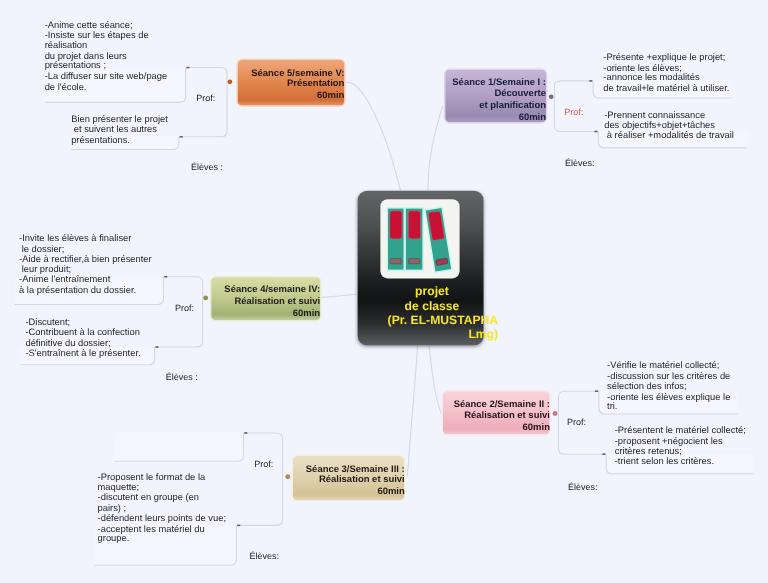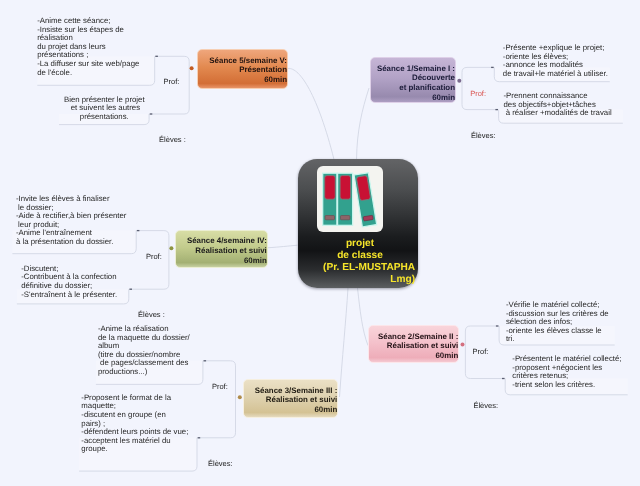--- a/index.html
+++ b/index.html
@@ -10,23 +10,23 @@
   #stage{position:relative;width:640px;height:486px;overflow:hidden;background:#f2f4fd;}
   svg.links{position:absolute;left:0;top:0;width:640px;height:486px;pointer-events:none;}
   .node{position:absolute;box-sizing:border-box;border-radius:5px;
         font-weight:bold;font-size:7.9px;line-height:9.75px;white-space:pre;
         color:#1a1a1a;padding:5.5px 0 0 5.4px;}
   .node i{display:block;font-style:normal;text-align:right;}
   .leaf{position:absolute;box-sizing:border-box;font-size:7.8px;line-height:8.55px;
         white-space:pre;color:#262626;}
   .leaf i{display:block;font-style:normal;}
   .blabel{position:absolute;font-size:7.5px;white-space:pre;line-height:9px;color:#1e1e1e;margin-top:32px;}
-  #center{position:absolute;border-radius:19px;
+  #center{position:absolute;border-radius:8px;
     background:linear-gradient(180deg,#636466 0%,#4b4d4f 24%,#313335 44%,#1b1d1f 60%,#121315 71%,#2b2d2f 86%,#5c5f61 100%);
-    box-shadow:0 1px 3px rgba(20,20,40,.4);padding-left:15px;}
+    box-shadow:0 1px 3px rgba(20,20,40,.4);}
   #plate{position:absolute;border-radius:6px;background:#f4f4f0;overflow:hidden;}
   #ctext{position:absolute;text-align:center;font-weight:bold;
          font-size:10.15px;line-height:12.05px;white-space:pre;color:#f6e52a;}
   #ctext i{display:block;font-style:normal;}
   #ctext i.lft{text-align:right;}
 </style>
 </head>
 <body>
 
 <div id="stage">
@@ -77,39 +77,38 @@
 <rect x="197.60" y="437.15" width="2.6" height="1.3" fill="#5b5f72"></rect>
 <circle cx="191.6" cy="68.2" r="2.0" fill="#c25b22"></circle>
 <circle cx="459.3" cy="80.7" r="2.0" fill="#7a6a8e"></circle>
 <circle cx="171.4" cy="248.3" r="2.0" fill="#8d9441"></circle>
 <circle cx="462.5" cy="344.6" r="2.0" fill="#d4707f"></circle>
 <circle cx="239.8" cy="397.3" r="2.0" fill="#b08c4a"></circle>
 </svg>
 <div class="node" style="left:196.5px;top:49px;width:91.5px;height:40px;background:linear-gradient(180deg,#efa67c 0%,#e2894f 46%,#d36e36 88%,#e89468 100%);border:1px solid #f6cfb4;color:#231410;"><i>Séance 5/semaine V:</i><i>Présentation</i><i>60min</i></div>
 <div class="leaf" style="left:37.2px;top:17.3px;width:118px;"><i>-Anime cette séance;</i><i>-Insiste sur les étapes de</i><i>réalisation</i><i>du projet dans leurs</i><i>présentations ;</i><i>-La diffuser sur site web/page</i><i>de l'école.</i></div>
 <div class="blabel" style="left:163.5px;top:45.2px;color:#1a1a1a;">Prof:</div>
-<div class="leaf" style="left:59.3px;top:95.6px;width:90px;text-align:center;"><i>Bien présenter le projet</i><i> et suivent les autres</i><i>présentations.</i></div>
+<div class="leaf" style="left:59.3px;top:95.6px;width:90px;"><i>Bien présenter le projet</i><i> et suivent les autres</i><i>présentations.</i></div>
 <div class="blabel" style="left:159.1px;top:103.4px;color:#1a1a1a;">Élèves :</div>
 <div class="node" style="left:370px;top:57px;width:86px;height:46px;background:linear-gradient(180deg,#c6b5d6 0%,#b2a2c6 46%,#978aae 88%,#ad9ec2 100%);border:1px solid #ded0e8;color:#1b1b38;"><i>Séance 1/Semaine I :</i><i>Découverte</i><i> et planification</i><i>60min</i></div>
 <div class="leaf" style="left:502.8px;top:44.3px;width:120px;"><i>-Présente +explique le projet;</i><i>-oriente les élèves;</i><i>-annonce les modalités</i><i>de travail+le matériel à utiliser.</i></div>
 <div class="blabel" style="left:470.2px;top:56.5px;color:#d9534f;">Prof:</div>
 <div class="leaf" style="left:503.5px;top:92.4px;width:126px;"><i>-Prennent connaissance</i><i>des objectifs+objet+tâches</i><i> à réaliser +modalités de travail</i></div>
 <div class="blabel" style="left:470.9px;top:98.9px;color:#1a1a1a;">Élèves:</div>
 <div class="node" style="left:174.5px;top:229.5px;width:93.3px;height:38.7px;background:linear-gradient(180deg,#d8dda5 0%,#c2cb8c 46%,#a3b073 88%,#c6d0a1 100%);border:1px solid #ebeed2;color:#1c1c1c;"><i>Séance 4/semaine IV:</i><i>Réalisation et suivi</i><i>60min</i></div>
 <div class="leaf" style="left:15.9px;top:195.2px;width:125px;"><i>-Invite les élèves à finaliser</i><i> le dossier;</i><i>-Aide à rectifier,à bien présenter</i><i> leur produit;</i><i>-Anime l'entraînement</i><i>à la présentation du dossier.</i></div>
 <div class="blabel" style="left:145.9px;top:219.6px;color:#1a1a1a;">Prof:</div>
 <div class="leaf" style="left:21.2px;top:264.9px;width:120px;"><i>-Discutent;</i><i>-Contribuent à la confection</i><i>définitive du dossier;</i><i>-S'entraînent à le présenter.</i></div>
 <div class="blabel" style="left:138.1px;top:278.3px;color:#1a1a1a;">Élèves :</div>
 <div class="node" style="left:368px;top:325px;width:91.3px;height:38px;background:linear-gradient(180deg,#f9d4da 0%,#f4c1cb 46%,#eeadb9 88%,#f5c9d2 100%);border:1px solid #fce6ea;color:#241317;"><i>Séance 2/Semaine II :</i><i>Réalisation et suivi</i><i>60min</i></div>
-<div class="leaf" style="left:505.9px;top:301px;width:125px;"><i>-Vérifie le matériel collecté;</i><i>-discussion sur les critères de</i><i>sélection des infos;</i><i>-oriente les élèves classe le</i><i>tri.</i></div>
+<div class="leaf" style="left:505.9px;top:301px;width:125px;"><i>-Vérifie le matériel collecté;</i><i>-discussion sur les critères de</i><i>sélection des infos;</i><i>-oriente les élèves explique le</i><i>tri.</i></div>
 <div class="blabel" style="left:472.6px;top:315px;color:#1a1a1a;">Prof:</div>
 <div class="leaf" style="left:512.3px;top:355.4px;width:125px;"><i>-Présentent le matériel collecté;</i><i>-proposent +négocient les</i><i>critères retenus;</i><i>-trient selon les critères.</i></div>
 <div class="blabel" style="left:473.4px;top:368.8px;color:#1a1a1a;">Élèves:</div>
 <div class="node" style="left:243px;top:379px;width:95.3px;height:39px;background:linear-gradient(180deg,#ebe0c5 0%,#dfd2b0 46%,#d4c294 88%,#e5dabf 100%);border:1px solid #f6efdf;color:#211c13;"><i>Séance 3/Semaine III :</i><i>Réalisation et suivi</i><i>60min</i></div>
-<div class="leaf" style="left:97.9px;top:325.3px;width:120px;"><i>-Anime la réalisation</i><i>de la maquette du dossier/</i><i>album</i><i>(titre du dossier/nombre</i><i> de pages/classement des</i><i>productions...)</i></div>
 <div class="blabel" style="left:211.9px;top:349.7px;color:#1a1a1a;">Prof:</div>
 <div class="leaf" style="left:81.3px;top:393.9px;width:116px;"><i>-Proposent le format de la</i><i>maquette;</i><i>-discutent en groupe (en</i><i>pairs) ;</i><i>-défendent leurs points de vue;</i><i>-acceptent les matériel du</i><i>groupe.</i></div>
 <div class="blabel" style="left:208px;top:427px;color:#1a1a1a;">Élèves:</div>
 <div id="center" style="left:298px;top:159px;width:105px;height:129px;">
 <div id="plate" style="left:18.8px;top:6.9px;width:66px;height:66px;">
 <svg viewBox="0 0 66 66" width="66" height="66" xmlns="http://www.w3.org/2000/svg">
  <g>
   <rect x="5.7" y="7.2" width="14.2" height="52.1" fill="#32a18e" stroke="#c9f6ee" stroke-width="1.25"></rect>
   <rect x="7.7" y="9.6" width="10.5" height="23.6" rx="2.3" fill="#c81134" stroke="#7d7d7d" stroke-width="0.8"></rect>
   <rect x="8.1" y="49.5" width="9.4" height="4.3" rx="0.9" fill="#8c6568" stroke="#6b4a4d" stroke-width="0.6"></rect>

